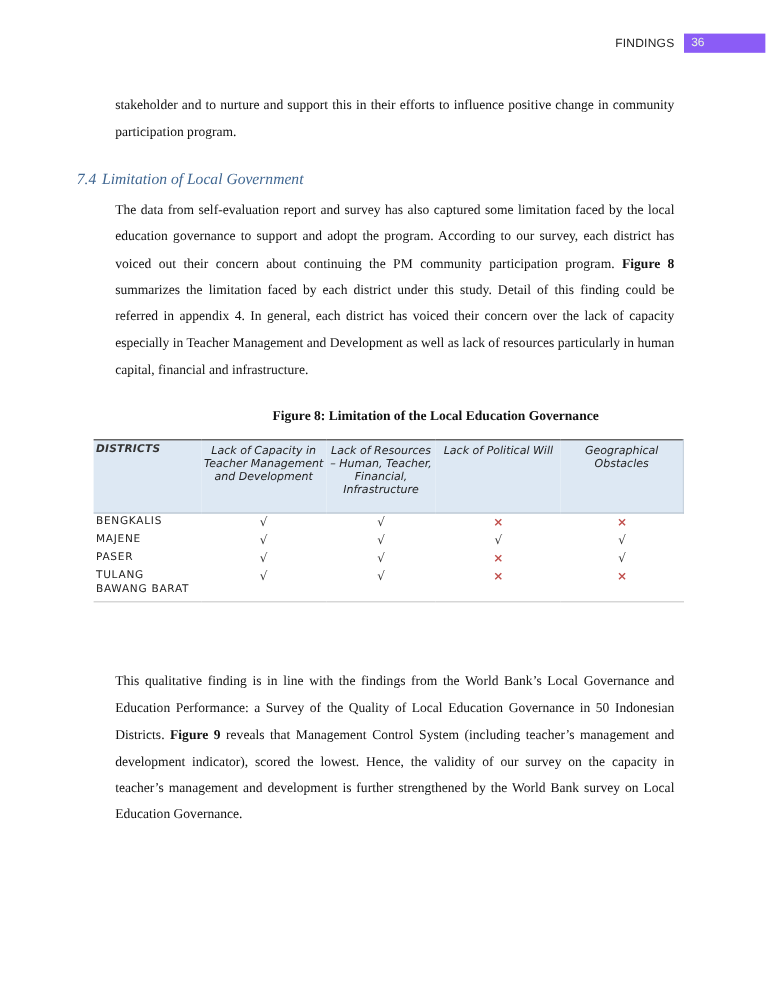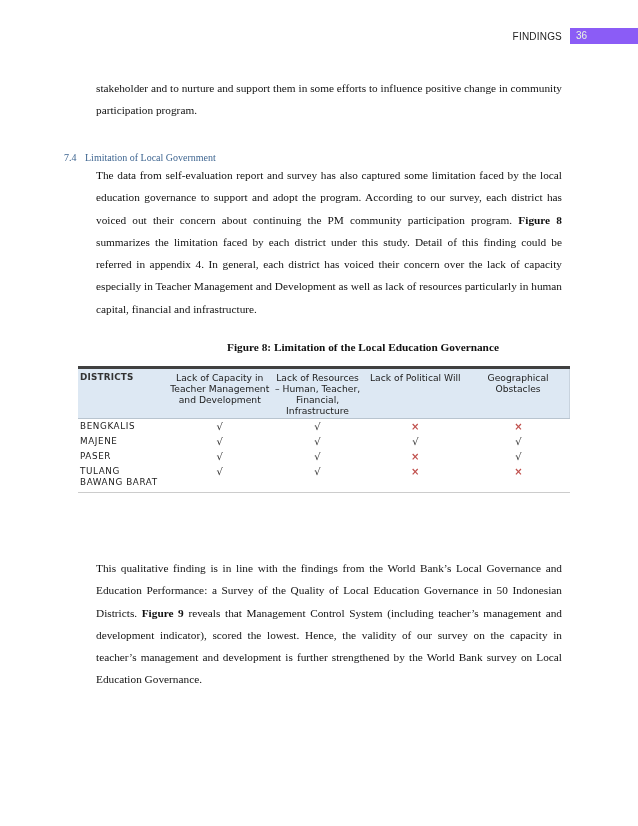--- a/index.html
+++ b/index.html
@@ -2,27 +2,27 @@
 <html><head>
   <meta charset="utf-8">
   <style>
     html, body { margin: 0; padding: 0; background: #ffffff; }
     body { width: 638px; height: 826px; position: relative; overflow: hidden; font-family: "Liberation Serif", serif; color: #111; }
     .header { position: absolute; top: 28px; right: 0; height: 16px; display: flex; align-items: center; }
     .header-title { font-family: "Liberation Sans", sans-serif; font-size: 10px; color: #222; margin-right: 8px; letter-spacing: 0.2px; }
     .page-num { background: #8b5cf6; color: #eaf6e2; font-family: "Liberation Sans", sans-serif; font-size: 10px; width: 68px; height: 16px; line-height: 16px; padding-left: 6px; box-sizing: border-box; }
     .para { position: absolute; font-size: 11.3px; line-height: 22.3px; text-align: justify; text-align-last: left; }
     .p1 { left: 96px; top: 77px; width: 466px; }
-    .section-heading { position: absolute; left: 64px; top: 152px; font-size: 10px; color: #3f6691; }
+    .section-heading { position: absolute; left: 64px; top: 141px; font-size: 13px; color: #3f6691; font-style: italic; }
     .section-heading .num { display: inline-block; width: 21px; }
     .p2 { left: 96px; top: 164px; width: 466px; }
     .fig-caption { position: absolute; left: 0; width: 638px; top: 341px; text-align: center; font-weight: bold; font-size: 11.3px; margin-left: 44px; }
     .fig-table { position: absolute; left: 78px; top: 366px; width: 492px; border-collapse: collapse; font-family: "DejaVu Sans", sans-serif; }
     .fig-table thead tr { background: #dde8f3; }
-    .fig-table th { font-weight: normal; font-size: 9.2px; line-height: 11px; color: #222; vertical-align: top; padding: 3px 2px 2px 2px; border-top: 3px solid #404040; border-bottom: 1px solid #b8c4cf; }
+    .fig-table th { font-weight: normal; font-size: 9.2px; line-height: 11px; color: #222; vertical-align: top; padding: 3px 2px 13px 2px; border-top: 1px solid #404040; border-bottom: 1px solid #b8c4cf; font-style: italic; }
     .fig-table th.districts { text-align: left; width: 86px; padding-left: 2px; font-weight: bold; font-size: 8.8px; letter-spacing: 0.2px; color: #333; }
     .fig-table th.c { text-align: center; }
     .fig-table th.capacity { width: 100px; }
     .fig-table th.resources { width: 88px; }
     .fig-table th.political { width: 100px; }
     .fig-table th.geo { width: 98px; border-right: 1px solid #c8d3de; }
     .fig-table td { font-size: 9px; line-height: 11px; color: #222; padding: 2px 2px; vertical-align: top; }
     .fig-table td.district { text-align: left; letter-spacing: 0.6px; font-size: 8.8px; }
     .fig-table td.mark { text-align: center; font-size: 10px; }
     .fig-table tbody tr:last-child td { border-bottom: 1px solid #ccc; padding-bottom: 4px; }
@@ -32,21 +32,21 @@
     b { font-weight: bold; }
   </style>
 </head>
 <body>
 
 <div class="header">
   <span class="header-title">FINDINGS</span>
   <span class="page-num">36</span>
 </div>
 
-<p class="para p1" style="margin:0;">stakeholder and to nurture and support them in some efforts to influence positive change in community participation program.</p>
+<p class="para p1" style="margin:0;">stakeholder and to nurture and support this in their efforts to influence positive change in community participation program.</p>
 
 <div class="section-heading">
   <span class="num">7.4</span><span>Limitation of Local Government</span>
 </div>
 
 <p class="para p2" style="margin:0;"><span>The data from self-evaluation report and survey has also captured some limitation faced by the local education governance to support and adopt the program. According to our survey, each district has voiced out their concern about continuing the PM community participation program. </span><b>Figure 8</b><span> summarizes the limitation faced by each district under this study. Detail of this finding could be referred in appendix 4. In general, each district has voiced their concern over the lack of capacity especially in Teacher Management and Development as well as lack of resources particularly in human capital, financial and infrastructure.</span></p>
 
 <div class="fig-caption">Figure 8: Limitation of the Local Education Governance</div>
 
 <table class="fig-table">

